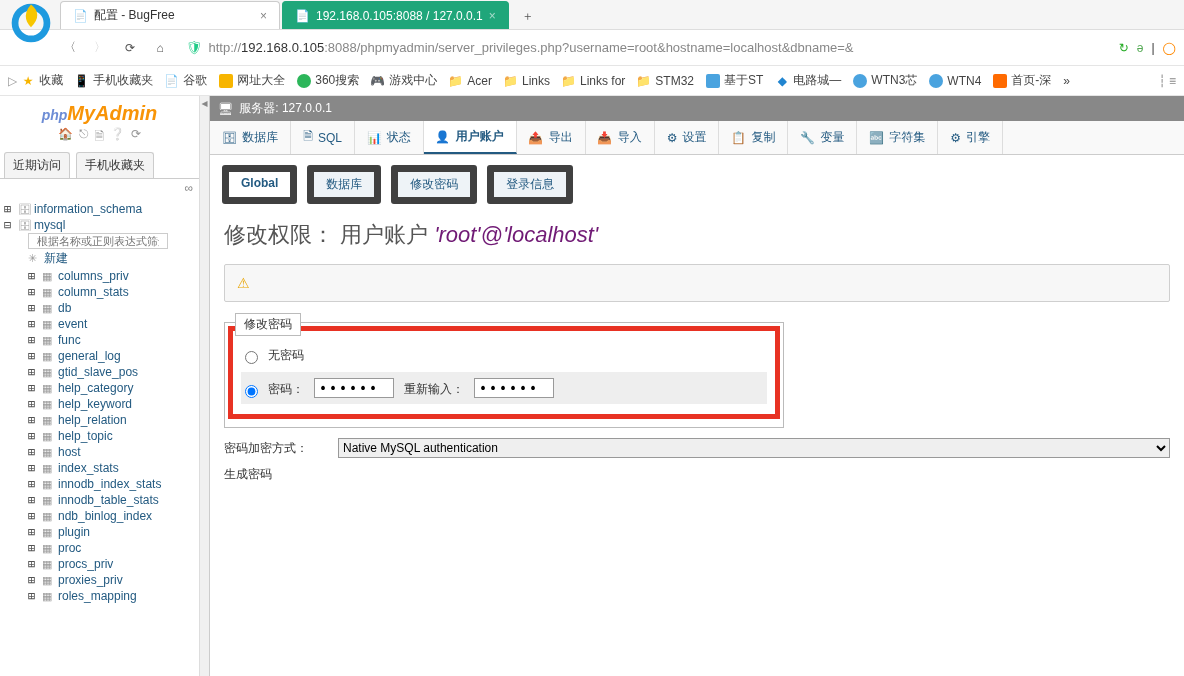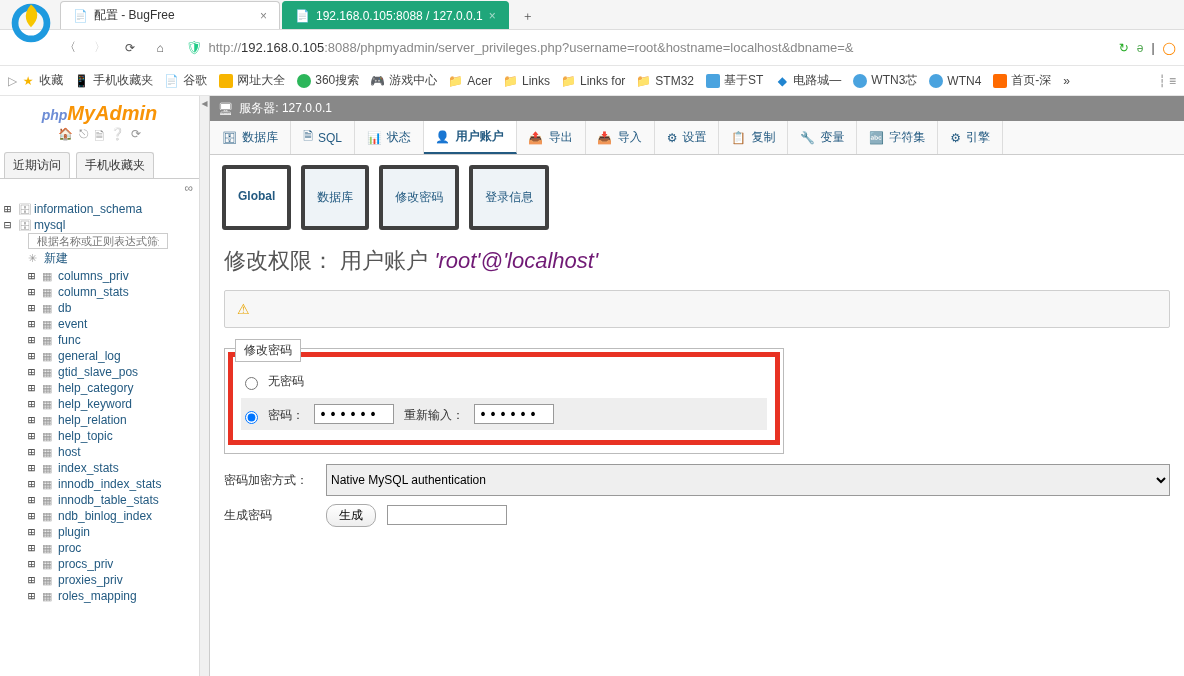--- a/index.html
+++ b/index.html
@@ -48,42 +48,42 @@
 .main { flex: 1; display: flex; flex-direction: column; overflow: hidden; }
 .resizer { width: 10px; background: #f0f0f0; border-right: 1px solid #ccc; display:flex; align-items:flex-start; justify-content:center; color:#888; cursor:col-resize; }
 
 .server-bar { background: #888; color: #fff; font-size: 12px; padding: 4px 8px; display: flex; align-items: center; gap: 6px; }
 .top-tabs { display: flex; border-bottom: 1px solid #ccc; background: #f9f9f9; }
 .top-tab { padding: 6px 12px; display: flex; align-items: center; gap: 5px; border-right: 1px solid #ddd; cursor: pointer; color: #235a81; font-size: 12px; }
 .top-tab.on { background: #fff; border-bottom: 2px solid #235a81; font-weight: bold; }
 .top-tab .ico { font-size: 12px; }
 
 .sub-tabs { display: flex; gap: 10px; padding: 10px 12px 6px; }
-.sub-tab { padding: 20px 12px; border: 4px solid #404040; border-radius: 3px; background: #eef3f7; color: #235a81; cursor: pointer; font-size: 12px; }
+.sub-tab { padding: 4px 12px; border: 7px solid #404040; border-radius: 3px; background: #eef3f7; color: #235a81; cursor: pointer; font-size: 12px; }
 .sub-tab.on { font-weight: bold; background:#fff; }
 
 .content { padding: 10px 14px; overflow: auto; }
 h2.pgtitle { font-size: 22px; font-weight: normal; color: #555; margin-bottom: 14px; }
 h2.pgtitle .acct { font-style: italic; color: #701a75; }
 
 .notice { border: 1px solid #cfcfcf; background: #f7f7f7; padding: 10px 12px; margin-bottom: 20px; display: flex; align-items: center; gap: 8px; font-size: 12px; border-radius:2px;}
 .notice .warn { color: #e9a400; font-size: 14px; }
 
 .fieldset { border: 1px solid #bbb; position: relative; padding: 8px; width: 560px; margin-bottom: 10px; }
 .legend { position: absolute; top: -10px; left: 10px; background: #fff; padding: 2px 8px; border: 1px solid #bbb; font-size: 12px; }
 .highlight { border: 5px solid #e83223; padding: 10px 8px 8px; margin-top: -5px; margin-left:-5px; margin-right:-5px;}
 .row { display: flex; align-items: flex-end; gap: 10px; padding: 6px 4px; background: #eee; margin-bottom: 2px; }
 .row.plain { background: transparent; }
 .pw { width: 80px; height: 20px; border: 1px solid #999; padding: 0 4px; letter-spacing: 2px; font-family: monospace; }
 label { font-size: 12px; }
-select { font-size: 12px; border: 1px solid #999; height: 32px; }
+select { font-size: 12px; border: 1px solid #999; height: 20px; }
 .genbtn { padding: 2px 12px; border: 1px solid #aaa; border-radius: 10px; background: linear-gradient(#fff,#eee); font-size: 12px; cursor: pointer; }
 .geninput { width: 120px; height: 20px; border: 1px solid #999; margin-left: 8px; }
 
-.form-grid { display: grid; grid-template-columns: 90px auto; gap: 8px 12px; align-items: center; margin-top: 0; font-size: 12px; }
+.form-grid { display: grid; grid-template-columns: 90px auto; gap: 8px 24px; align-items: center; margin-top: 0; font-size: 12px; }
 
 
 .sq { width: 14px; height: 14px; border-radius: 2px; display:inline-block; }
 </style>
 </head>
 <body>
 
 <div class="browser-tabs">
   <div class="logo-ie">
     <svg viewBox="0 0 100 100">
@@ -417,20 +417,16 @@
             <label>重新输入：</label>
             <input class="pw" type="password" value="••••••" style="">
           </div>
         </div>
       </div>
 
       <div class="form-grid">
         <label>密码加密方式：</label>
         <select><option>Native MySQL authentication</option></select>
         <label>生成密码</label>
-        <div>
-          <button class="genbtn">生成</button>
-          <input class="geninput" style="">
-        </div>
       </div>
     </div>
   </div>
 </div>
 
 </body></html>

